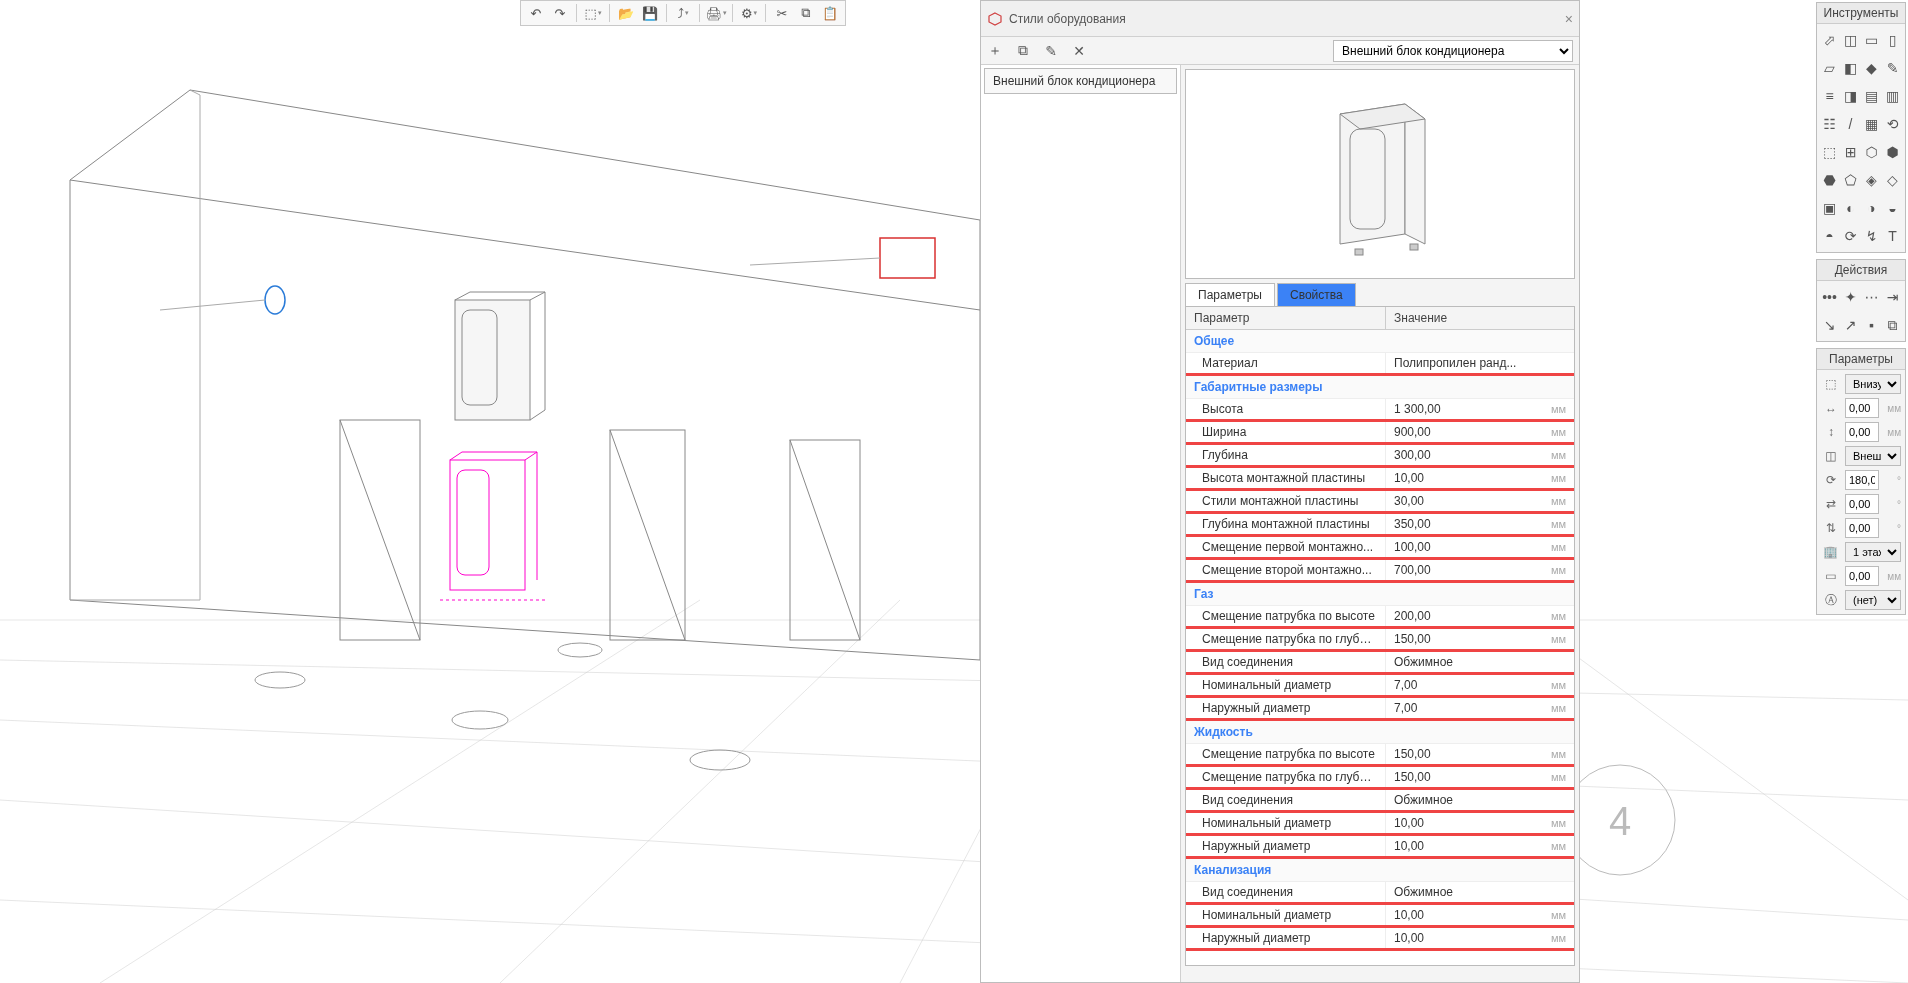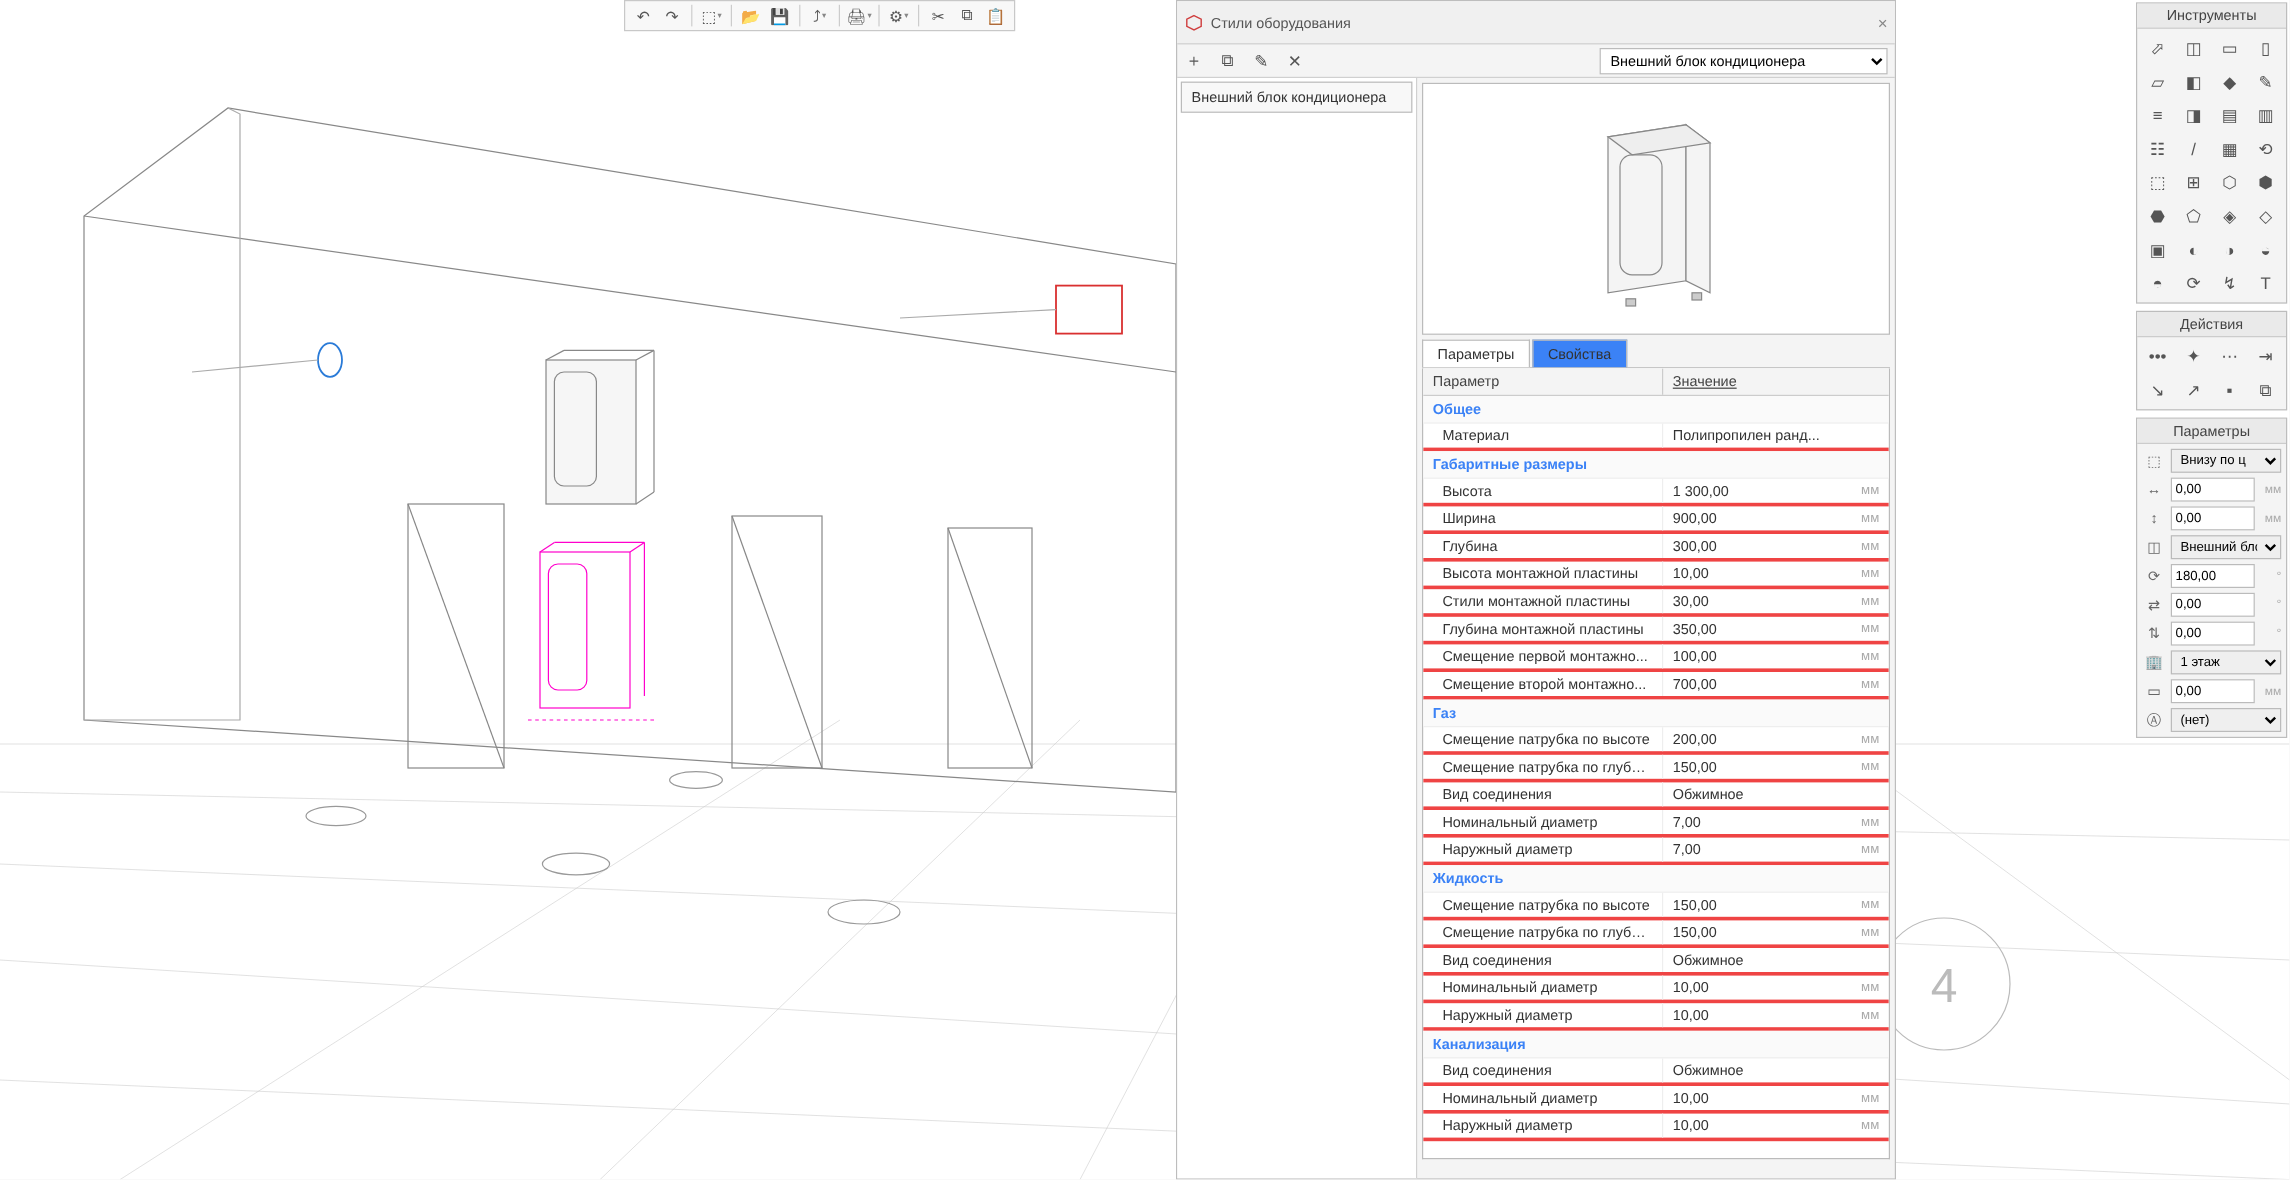--- a/index.html
+++ b/index.html
@@ -100,39 +100,40 @@
   background: #fff;
   display:flex; align-items:center; justify-content:center;
 }
 .eq-tabs { display:flex; border-bottom:1px solid #bbb; margin: 0 4px;}
 .eq-tab { padding: 4px 12px; border:1px solid #bbb; border-bottom:none; background:#3b82f6; margin-right:2px; cursor:pointer; font-size:12px;}
 .eq-tab.active { background:#fff; }
 .eq-table-wrap { flex:1; overflow-y:auto; margin: 0 4px 16px 4px; border:1px solid #bbb; border-top:none; background:#fff;}
 .eq-headrow { display:flex; background:#f4f4f4; border-bottom:1px solid #ccc; position:sticky; top:0;}
 .eq-headrow > div { padding:4px 8px; font-size:12px; color:#444;}
 .eq-headrow .c1 { flex:0 0 200px; border-right:1px solid #ccc;}
-.eq-headrow .c2 { flex:1;text-decoration:underline;}
+.eq-headrow .c2 { flex:1;}
 .eq-group { padding:4px 8px; font-weight:bold; color:#3b82f6; background:#fafafa; border-bottom:1px solid #eee;}
 .eq-row { display:flex; border-bottom:3px solid #ef4444; }
 .eq-row .c1 { flex:0 0 200px; padding:3px 8px 3px 16px; border-right:1px solid #eee; overflow:hidden; text-overflow:ellipsis; white-space:nowrap;}
 .eq-row .c2 { flex:1; padding:3px 8px; display:flex; align-items:center;}
 .eq-row .unit { margin-left:auto; color:#aaa; font-size:11px;}
 
 
 .right-stack {
   position: absolute;
   right: 0; top: 0;
   width: 130px;
   height: 983px;
   display:flex; flex-direction:column; gap:6px;
   padding: 2px;
 }
 .rpanel {
   background:#f4f4f4;
   border:1px solid #bdbdbd;
+  margin-left:36px;
 }
 .rpanel-title {
   text-align:center;
   font-size:12px;
   padding:3px 0;
   background:#eaeaea;
   border-bottom:1px solid #ccc;
   color:#444;
 }
 .tool-grid {

